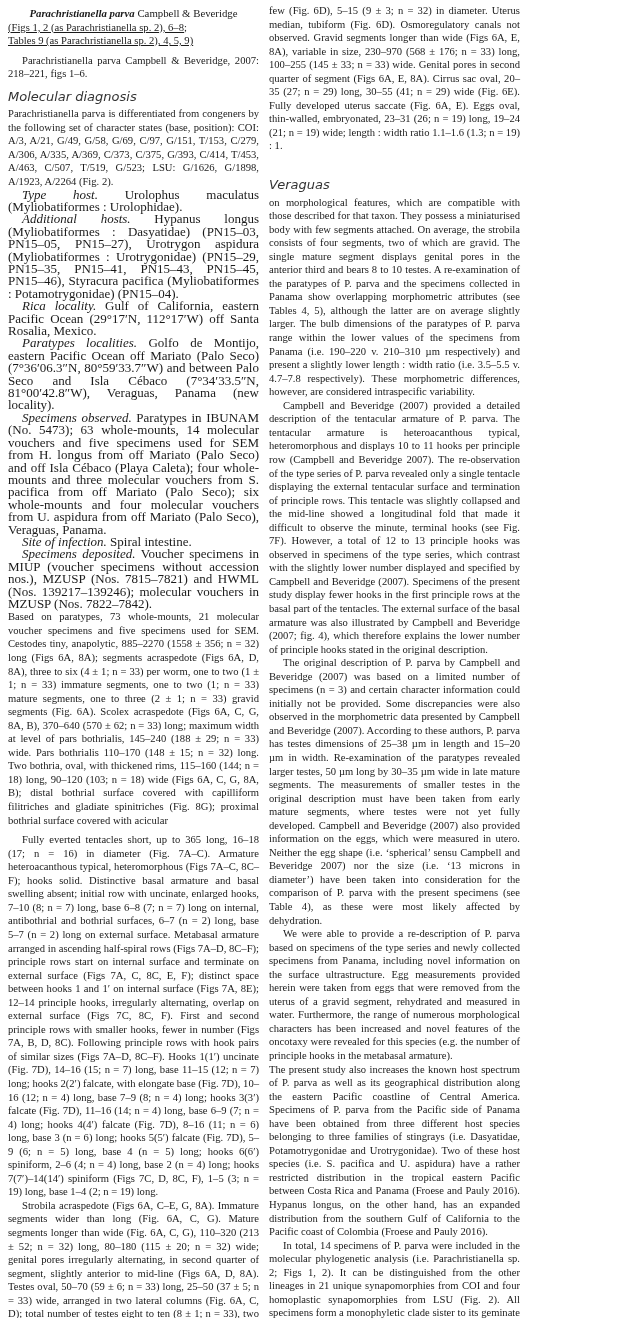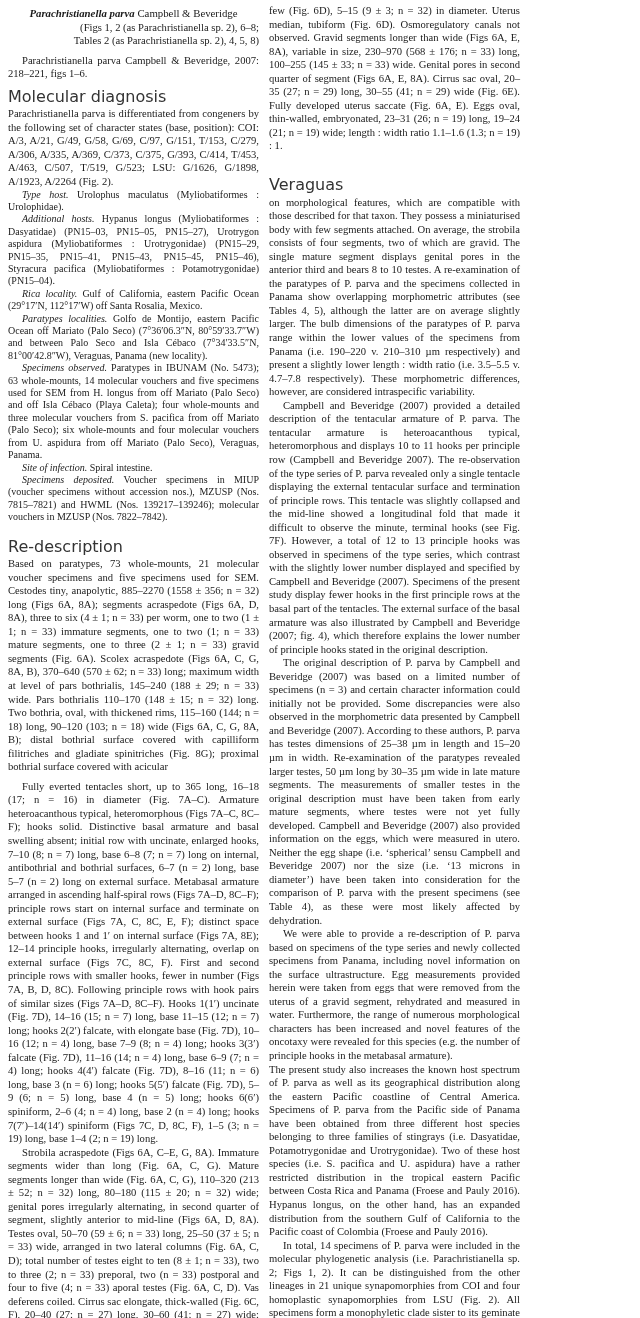--- a/index.html
+++ b/index.html
@@ -9,56 +9,55 @@
     color: #1a1a1a;
   }
   .page { display: flex; width: 528px; padding: 4px 8px 0 8px; box-sizing: border-box; }
   .col { width: 306px; font-size: 10.6px; line-height: 13.55px; text-align: justify; }
   .col.left { margin-right: 10px; }
   .col.right { }
   p { margin: 0; }
   .indent { text-indent: 14px; }
   .title { text-align: center; font-size: 10.8px; margin-top: 3px; }
   .title b { font-style: italic; font-weight: bold; }
-  .center { text-align: right; }
+  .center { text-align: left; text-decoration: underline; }
   .heading {
     font-family: "DejaVu Sans", "Liberation Sans", sans-serif;
-    font-size: 16px; color: #333;
+    font-style: italic; font-size: 13px; color: #333;
     margin: 9px 0 4px 0;
   }
-  .small { font-size: 10px; line-height: 12.4px; }
+  .small { font-size: 13px; line-height: 12.4px; }
   i { font-style: italic; }
   .gap { height: 6px; }
   .gap-lg { height: 16px; }
 </style>
 </head>
 <body>
 
 <div class="page">
   <div class="col left">
     <p class="title"><b>Parachristianella parva</b><span> Campbell &amp; Beveridge</span></p>
     <p class="center">(Figs 1, 2 (as Parachristianella sp. 2), 6–8;</p>
-    <p class="center">Tables 2 (as Parachristianella sp. 2), 4, 5, 8)</p>
+    <p class="center">Tables 9 (as Parachristianella sp. 2), 4, 5, 9)</p>
     <div class="gap"></div>
     <p class="indent">Parachristianella parva Campbell &amp; Beveridge, 2007: 218–221, figs 1–6.</p>
 
     <div class="heading">Molecular diagnosis</div>
     <p>Parachristianella parva is differentiated from congeners by the following set of character states (base, position): COI: A/3, A/21, G/49, G/58, G/69, C/97, G/151, T/153, C/279, A/306, A/335, A/369, C/373, C/375, G/393, C/414, T/453, A/463, C/507, T/519, G/523; LSU: G/1626, G/1898, A/1923, A/2264 (Fig. 2).</p>
 
     <div class="small">
       <p class="indent"><i>Type host.</i><span> Urolophus maculatus (Myliobatiformes : Urolophidae).</span></p>
       <p class="indent"><i>Additional hosts.</i><span> Hypanus longus (Myliobatiformes : Dasyatidae) (PN15–03, PN15–05, PN15–27), Urotrygon aspidura (Myliobatiformes : Urotrygonidae) (PN15–29, PN15–35, PN15–41, PN15–43, PN15–45, PN15–46), Styracura pacifica (Myliobatiformes : Potamotrygonidae) (PN15–04).</span></p>
       <p class="indent"><i>Rica locality.</i><span> Gulf of California, eastern Pacific Ocean (29°17′N, 112°17′W) off Santa Rosalia, Mexico.</span></p>
       <p class="indent"><i>Paratypes localities.</i><span> Golfo de Montijo, eastern Pacific Ocean off Mariato (Palo Seco) (7°36′06.3″N, 80°59′33.7″W) and between Palo Seco and Isla Cébaco (7°34′33.5″N, 81°00′42.8″W), Veraguas, Panama (new locality).</span></p>
       <p class="indent"><i>Specimens observed.</i><span> Paratypes in IBUNAM (No. 5473); 63 whole-mounts, 14 molecular vouchers and five specimens used for SEM from H. longus from off Mariato (Palo Seco) and off Isla Cébaco (Playa Caleta); four whole-mounts and three molecular vouchers from S. pacifica from off Mariato (Palo Seco); six whole-mounts and four molecular vouchers from U. aspidura from off Mariato (Palo Seco), Veraguas, Panama.</span></p>
       <p class="indent"><i>Site of infection.</i><span> Spiral intestine.</span></p>
       <p class="indent"><i>Specimens deposited.</i><span> Voucher specimens in MIUP (voucher specimens without accession nos.), MZUSP (Nos. 7815–7821) and HWML (Nos. 139217–139246); molecular vouchers in MZUSP (Nos. 7822–7842).</span></p>
     </div>
 
-    <div class="heading" style="margin-top:16px">Re-description</div>
     <p>Based on paratypes, 73 whole-mounts, 21 molecular voucher specimens and five specimens used for SEM. Cestodes tiny, anapolytic, 885–2270 (1558 ± 356; n = 32) long (Figs 6A, 8A); segments acraspedote (Figs 6A, D, 8A), three to six (4 ± 1; n = 33) per worm, one to two (1 ± 1; n = 33) immature segments, one to two (1; n = 33) mature segments, one to three (2 ± 1; n = 33) gravid segments (Fig. 6A). Scolex acraspedote (Figs 6A, C, G, 8A, B), 370–640 (570 ± 62; n = 33) long; maximum width at level of pars bothrialis, 145–240 (188 ± 29; n = 33) wide. Pars bothrialis 110–170 (148 ± 15; n = 32) long. Two bothria, oval, with thickened rims, 115–160 (144; n = 18) long, 90–120 (103; n = 18) wide (Figs 6A, C, G, 8A, B); distal bothrial surface covered with capilliform filitriches and gladiate spinitriches (Fig. 8G); proximal bothrial surface covered with acicular</p>
     <div class="gap"></div>
     <p class="indent">Fully everted tentacles short, up to 365 long, 16–18 (17; n = 16) in diameter (Fig. 7A–C). Armature heteroacanthous typical, heteromorphous (Figs 7A–C, 8C–F); hooks solid. Distinctive basal armature and basal swelling absent; initial row with uncinate, enlarged hooks, 7–10 (8; n = 7) long, base 6–8 (7; n = 7) long on internal, antibothrial and bothrial surfaces, 6–7 (n = 2) long, base 5–7 (n = 2) long on external surface. Metabasal armature arranged in ascending half-spiral rows (Figs 7A–D, 8C–F); principle rows start on internal surface and terminate on external surface (Figs 7A, C, 8C, E, F); distinct space between hooks 1 and 1′ on internal surface (Figs 7A, 8E); 12–14 principle hooks, irregularly alternating, overlap on external surface (Figs 7C, 8C, F). First and second principle rows with smaller hooks, fewer in number (Figs 7A, B, D, 8C). Following principle rows with hook pairs of similar sizes (Figs 7A–D, 8C–F). Hooks 1(1′) uncinate (Fig. 7D), 14–16 (15; n = 7) long, base 11–15 (12; n = 7) long; hooks 2(2′) falcate, with elongate base (Fig. 7D), 10–16 (12; n = 4) long, base 7–9 (8; n = 4) long; hooks 3(3′) falcate (Fig. 7D), 11–16 (14; n = 4) long, base 6–9 (7; n = 4) long; hooks 4(4′) falcate (Fig. 7D), 8–16 (11; n = 6) long, base 3 (n = 6) long; hooks 5(5′) falcate (Fig. 7D), 5–9 (6; n = 5) long, base 4 (n = 5) long; hooks 6(6′) spiniform, 2–6 (4; n = 4) long, base 2 (n = 4) long; hooks 7(7′)–14(14′) spiniform (Figs 7C, D, 8C, F), 1–5 (3; n = 19) long, base 1–4 (2; n = 19) long.</p>
     <p class="indent">Strobila acraspedote (Figs 6A, C–E, G, 8A). Immature segments wider than long (Fig. 6A, C, G). Mature segments longer than wide (Fig. 6A, C, G), 110–320 (213 ± 52; n = 32) long, 80–180 (115 ± 20; n = 32) wide; genital pores irregularly alternating, in second quarter of segment, slightly anterior to mid-line (Figs 6A, D, 8A). Testes oval, 50–70 (59 ± 6; n = 33) long, 25–50 (37 ± 5; n = 33) wide, arranged in two lateral columns (Fig. 6A, C, D); total number of testes eight to ten (8 ± 1; n = 33), two to three (2; n = 33) preporal, two (n = 33) postporal and four to five (4; n = 33) aporal testes (Fig. 6A, C, D). Vas deferens coiled. Cirrus sac elongate, thick-walled (Fig. 6C, F), 20–40 (27; n = 27) long, 30–60 (41; n = 27) wide; cirrus unarmed; internal and external seminal vesicles absent. Vagina opening into genital atrium lateral and ventral to cirrus sac (Fig. 6F); seminal receptacle absent. Ovary lobulated, H-shaped in dorsoventral view (Fig. 6D), variable in size, 30–125 (75 ± 22; n = 32) long, 30–115 (72 ± 17; n = 32) wide; ovarian lobe 18–45 (27 ± 6; n = 30) wide (Fig. 6D). Mehlis' gland posterior to ovarian isthmus (Fig. 6D), 15–30 (23; n = 27) in diameter. Vitelline follicles circummedullary, interrupted at level of cirrus sac,</p>
   </div>
 
   <div class="col right">
     <p>few (Fig. 6D), 5–15 (9 ± 3; n = 32) in diameter. Uterus median, tubiform (Fig. 6D). Osmoregulatory canals not observed. Gravid segments longer than wide (Figs 6A, E, 8A), variable in size, 230–970 (568 ± 176; n = 33) long, 100–255 (145 ± 33; n = 33) wide. Genital pores in second quarter of segment (Figs 6A, E, 8A). Cirrus sac oval, 20–35 (27; n = 29) long, 30–55 (41; n = 29) wide (Fig. 6E). Fully developed uterus saccate (Fig. 6A, E). Eggs oval, thin-walled, embryonated, 23–31 (26; n = 19) long, 19–24 (21; n = 19) wide; length : width ratio 1.1–1.6 (1.3; n = 19) : 1.</p>
     <div class="gap-lg"></div>
     <div class="heading">Veraguas</div>

